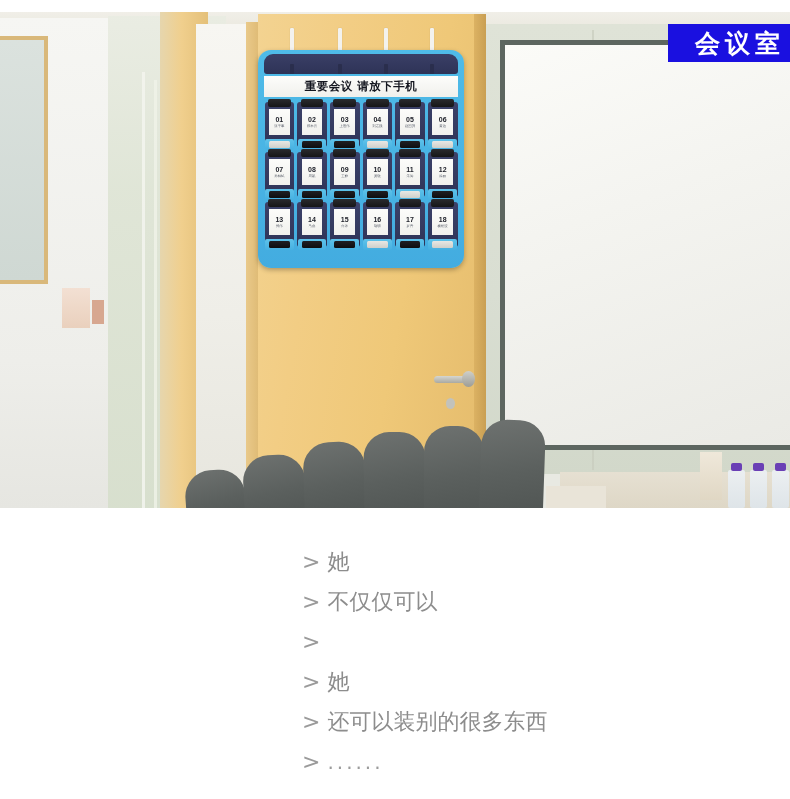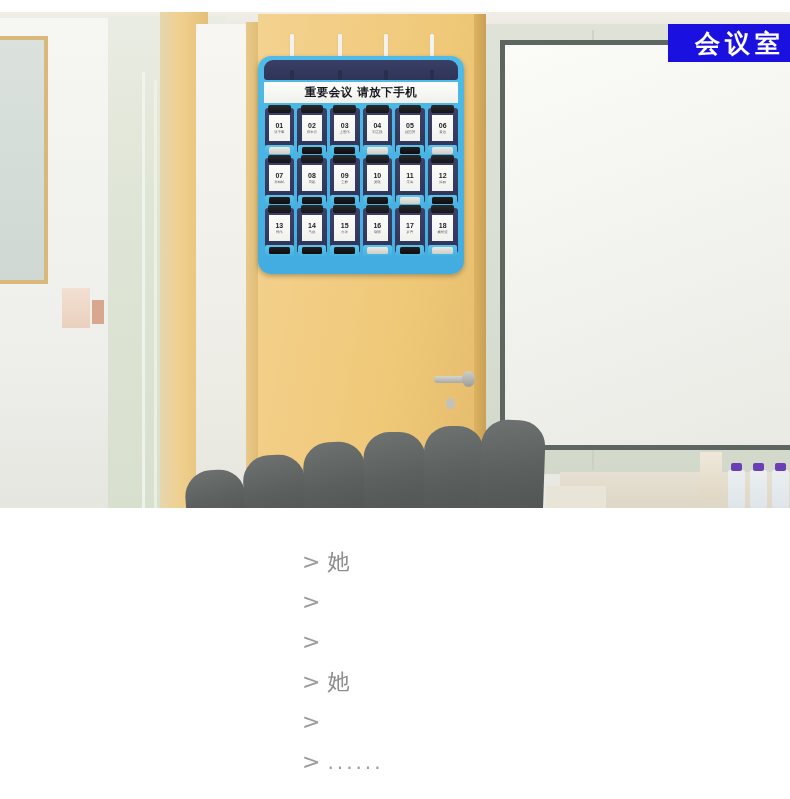--- a/index.html
+++ b/index.html
@@ -86,21 +86,21 @@
   .chair{position:absolute;border-radius:26px 26px 6px 6px;
     background:linear-gradient(170deg,#6e7270 0%,#5b605e 45%,#4a4f4d 100%);}
   .c1{left:186px;top:470px;width:60px;height:70px;transform:rotate(-4deg);}
   .c2{left:244px;top:455px;width:62px;height:84px;transform:rotate(-3deg);}
   .c3{left:304px;top:442px;width:62px;height:96px;transform:rotate(-2deg);}
   .c4{left:364px;top:432px;width:62px;height:106px;transform:rotate(-1deg);}
   .c5{left:424px;top:426px;width:60px;height:112px;}
   .c6{left:480px;top:420px;width:64px;height:118px;transform:rotate(2deg);}
 
   
-  .org-wrap{position:absolute;left:258px;top:34px;width:228px;height:240px;}
+  .org-wrap{position:absolute;left:258px;top:28px;width:228px;height:240px;}
   .strap{position:absolute;top:0;width:4px;height:26px;background:#f3f2ee;border-radius:1px;
     box-shadow:0 0 1px rgba(0,0,0,.25);}
   .s1{left:32px;} .s2{left:80px;} .s3{left:126px;} .s4{left:172px;}
 
   .organizer{position:absolute;left:0;top:22px;width:206px;height:218px;
     background:linear-gradient(180deg,#4fbbe8 0%,#49b4e4 50%,#43ace0 100%);
     border-radius:13px;box-shadow:0 2px 5px rgba(0,0,0,.28);}
   .org-header{position:absolute;left:6px;top:4px;width:194px;height:20px;
     background:linear-gradient(180deg,#3a3f66,#2e3357);border-radius:9px 9px 3px 3px;}
   .hook{position:absolute;top:14px;width:4px;height:10px;background:#2a2e4d;border-radius:1px;}
@@ -450,30 +450,32 @@
   </div>
 
   <div class="caption">
     <div class="cap-list" id="cap-list">
         <div class="cap-line">
           <span class="mark">&gt;</span>
           <span class="txt">她</span>
         </div>
         <div class="cap-line">
           <span class="mark">&gt;</span>
+          <span class="txt">不仅仅可以</span>
         </div>
         <div class="cap-line">
           <span class="mark">&gt;</span>
         </div>
         <div class="cap-line">
           <span class="mark">&gt;</span>
           <span class="txt">她</span>
         </div>
         <div class="cap-line">
           <span class="mark">&gt;</span>
+          <span class="txt">还可以装别的很多东西</span>
         </div>
         <div class="cap-line dots">
           <span class="mark">&gt;</span>
           <span class="txt">......</span>
         </div>
       </div>
   </div>
 
 </div>
 

